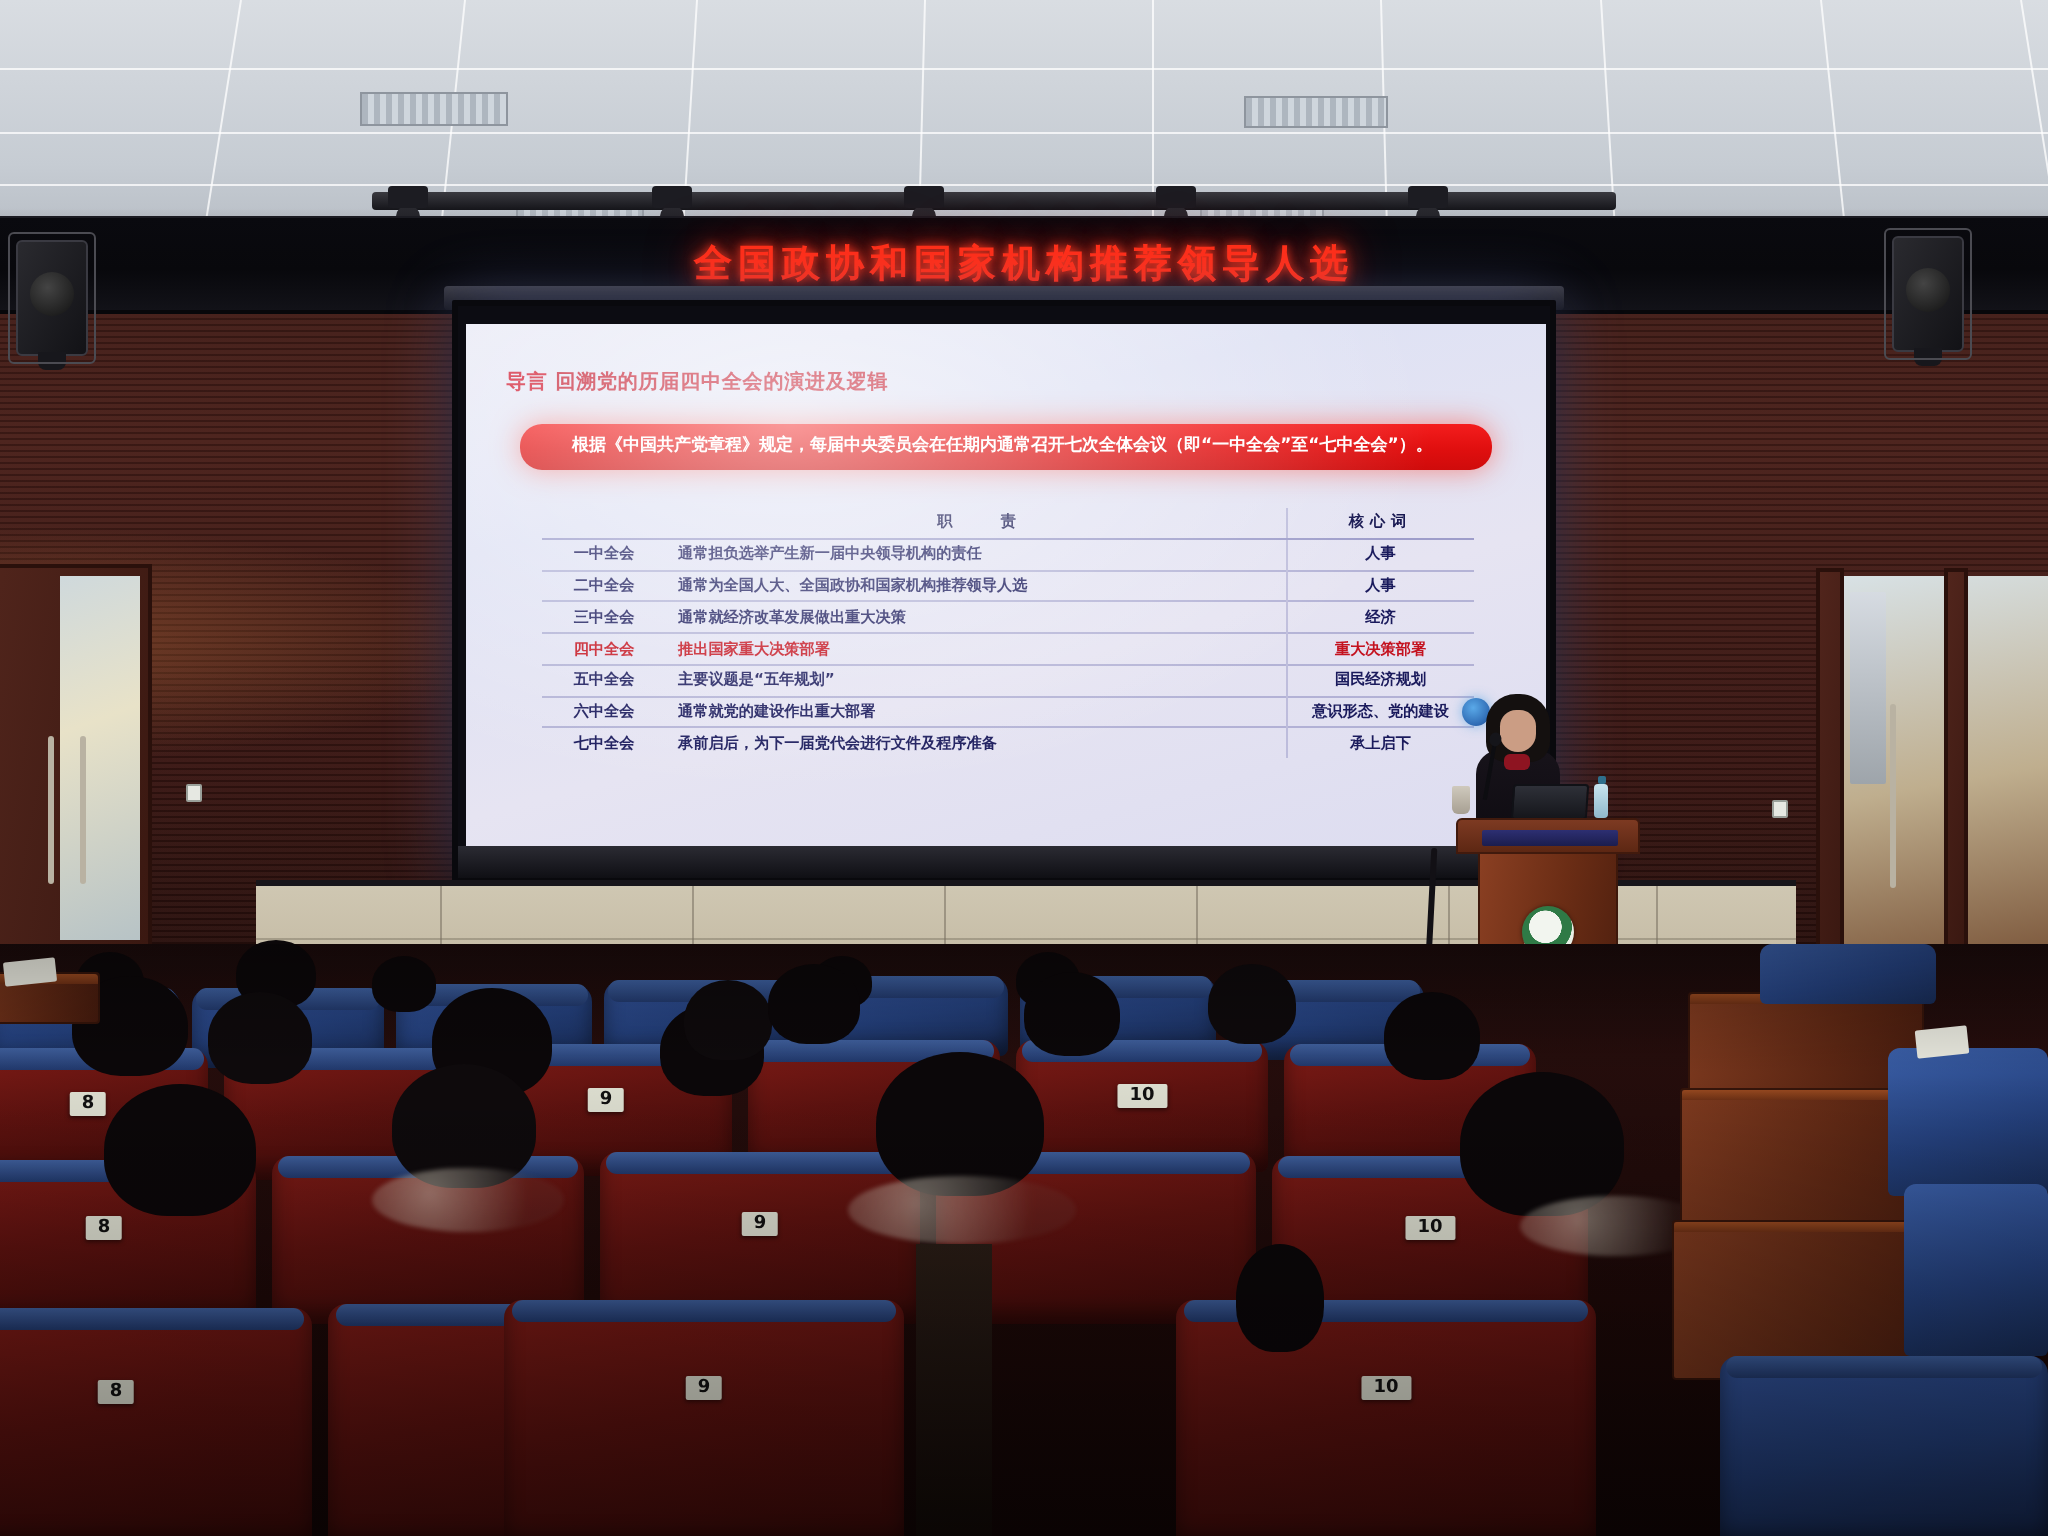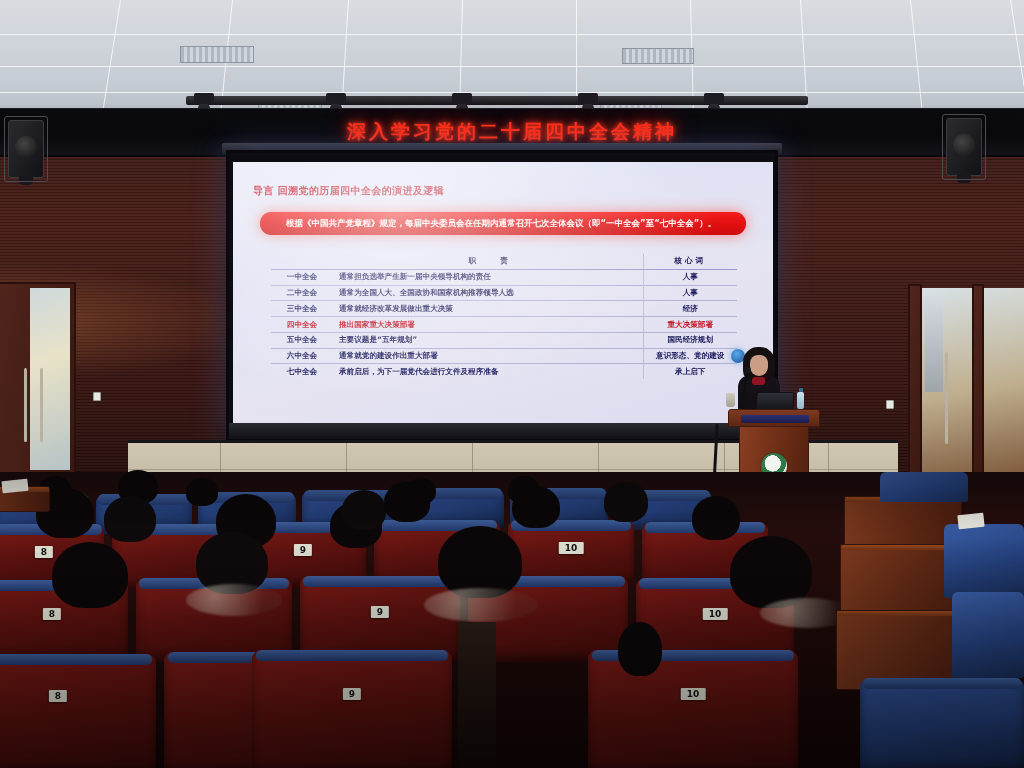--- a/index.html
+++ b/index.html
@@ -237,21 +237,21 @@
   <div class="spot" style="left:330px;top:103px;"></div>
   <div class="spot" style="left:456px;top:103px;"></div>
   <div class="spot" style="left:582px;top:103px;"></div>
   <div class="spot" style="left:708px;top:103px;"></div>
 
   <div class="frontwall">
     <div class="wall-sheen"></div>
   </div>
 
   <div class="ledbar">
-    <div class="ledtext">深入学习党的二十届四中全会精神</div>
+    <div class="ledtext">全国政协和国家机构推荐领导人选</div>
   </div>
 
   <div class="spk" style="left:8px;top:120px;">
     <i></i>
   </div>
   <div class="spk-br" style="left:4px;top:116px;width:44px;height:66px;"></div>
   <div class="spk" style="left:946px;top:118px;">
     <i></i>
   </div>
   <div class="spk-br" style="left:942px;top:114px;width:44px;height:66px;"></div>

